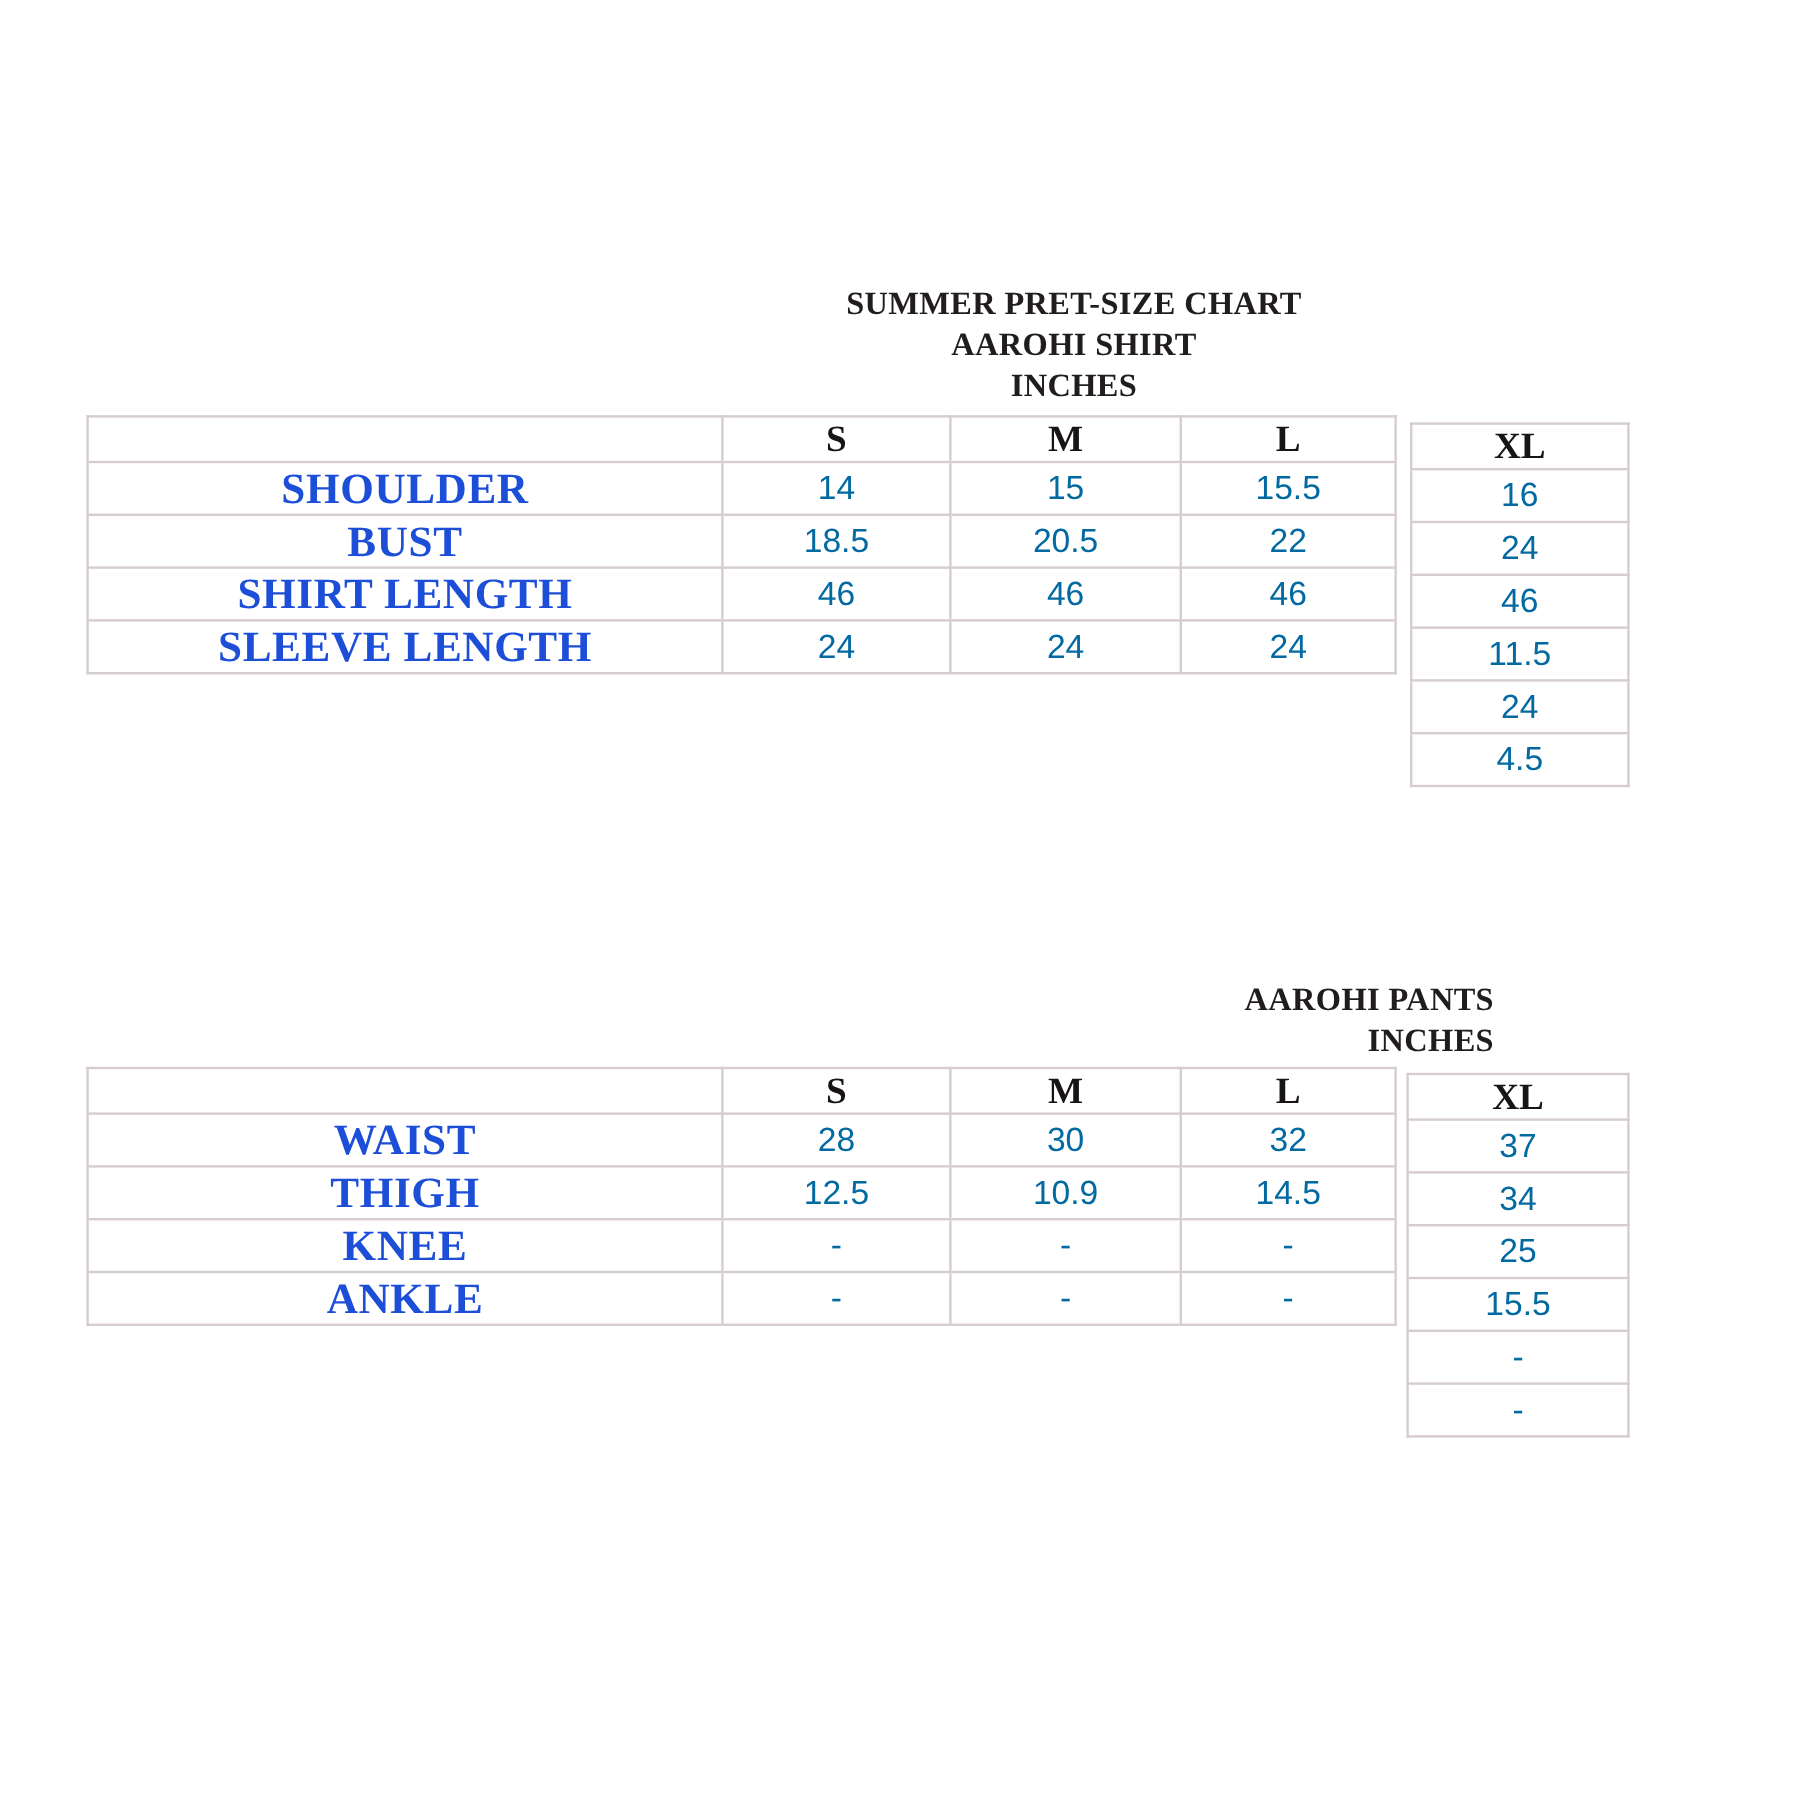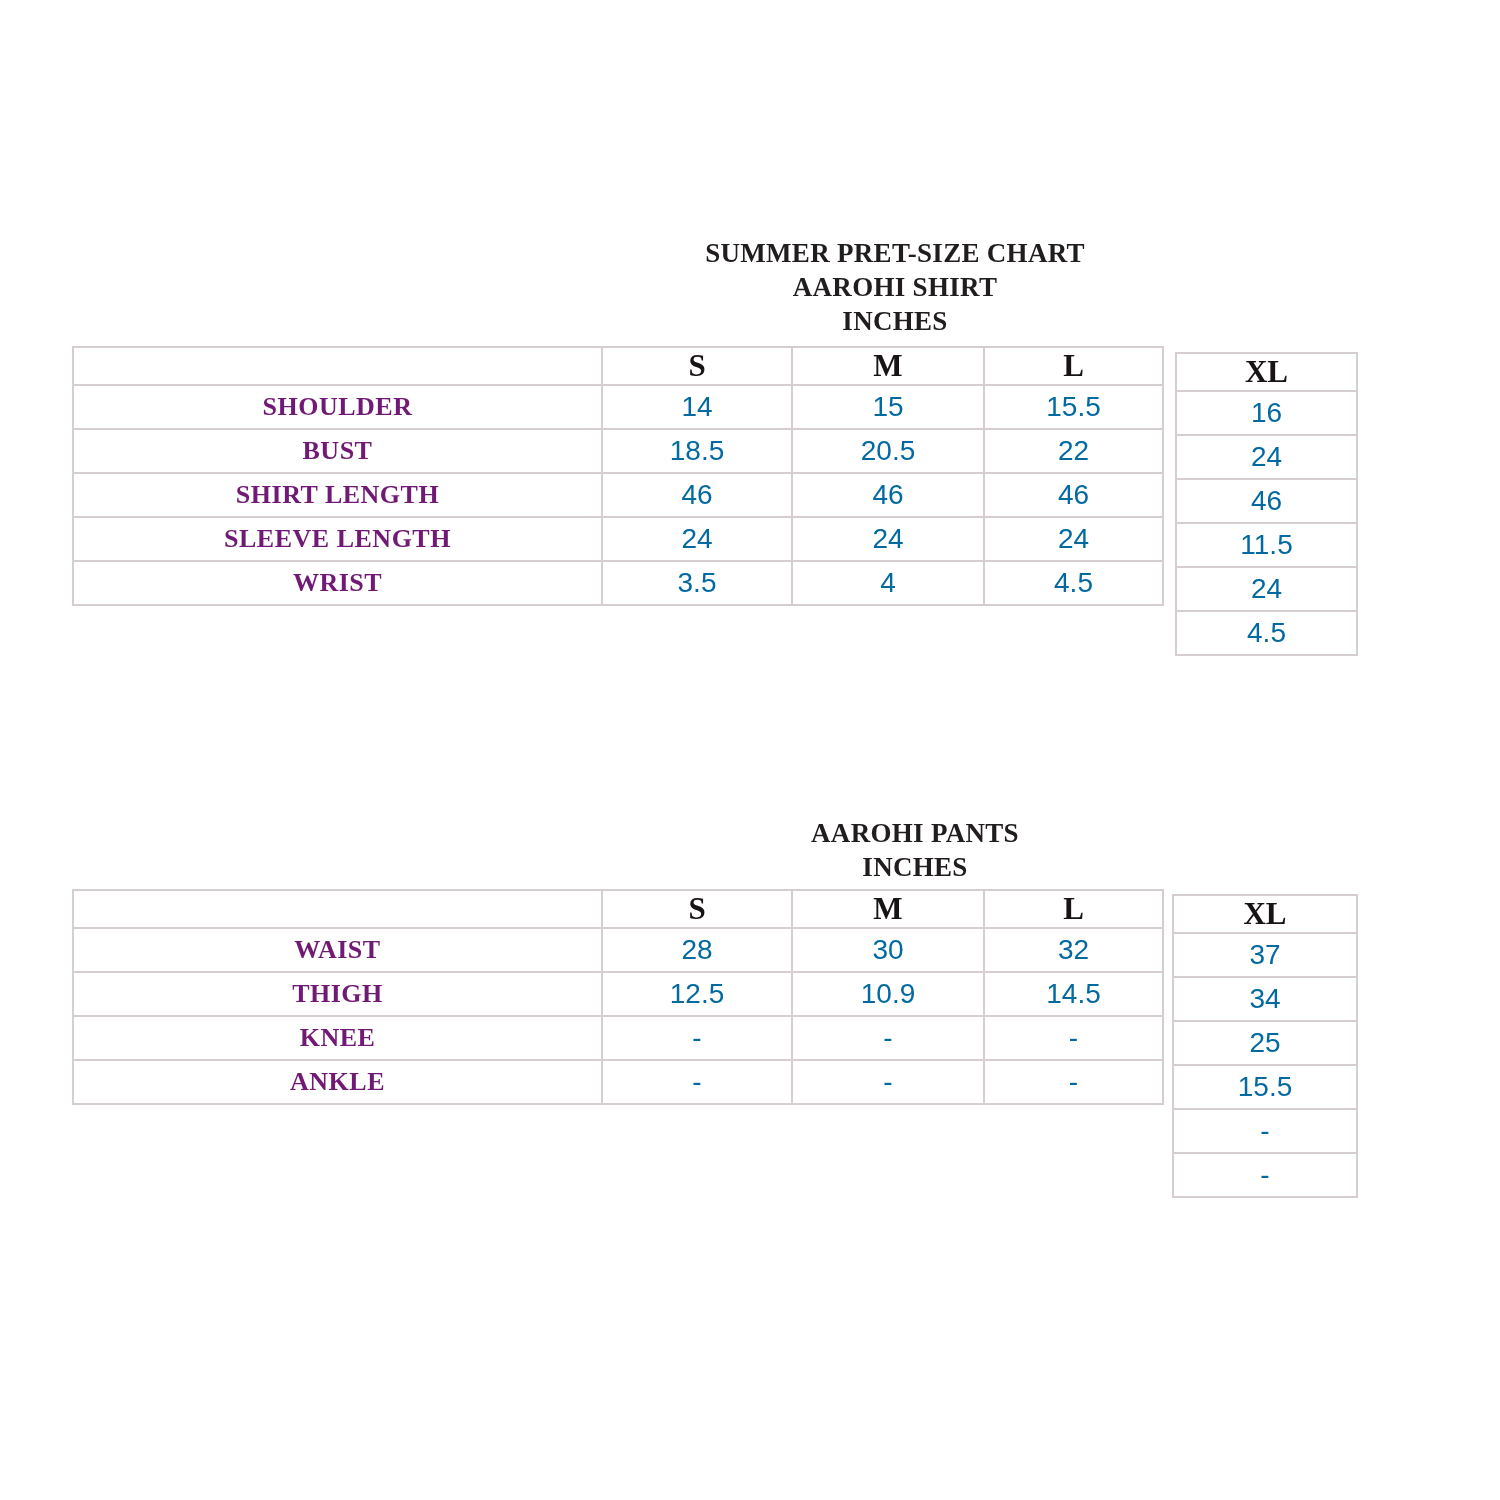--- a/index.html
+++ b/index.html
@@ -18,21 +18,21 @@
     position: absolute;
     width: 700px;
     text-align: center;
     font-weight: bold;
     font-size: 27px;
     line-height: 34px;
     letter-spacing: 0.3px;
     color: #211d1e;
   }
   .title-block.shirt { left: 545px; top: 236px; }
-  .title-block.pants { left: 565px; top: 816px; }
+  .title-block.pants { left: 545px; top: 816px; text-align: right; }
 
   
   table.size-grid {
     position: absolute;
     border-collapse: collapse;
     table-layout: fixed;
     background: #ffffff;
   }
   table.size-grid td {
     border: 2px solid #d6cdd1;
@@ -46,22 +46,22 @@
 
   .hdr {
     font-family: "Liberation Serif", serif;
     font-weight: bold;
     font-size: 31px;
     color: #181415;
   }
   .lbl {
     font-family: "Liberation Serif", serif;
     font-weight: bold;
-    font-size: 26px;
-    color: #701a75;
+    font-size: 36px;
+    color: #1d4ed8;
     letter-spacing: 0.5px;
   }
   .num {
     font-family: "Liberation Sans", sans-serif;
     font-weight: 400;
     font-size: 28px;
     color: #0369a1;
   }
 
   
@@ -118,26 +118,20 @@
       <td class="num">46</td>
       <td class="num">46</td>
       <td class="num">46</td>
     </tr>
     <tr class="row">
       <td class="lbl">SLEEVE LENGTH</td>
       <td class="num">24</td>
       <td class="num">24</td>
       <td class="num">24</td>
     </tr>
-    <tr class="row">
-      <td class="lbl">WRIST</td>
-      <td class="num">3.5</td>
-      <td class="num">4</td>
-      <td class="num">4.5</td>
-    </tr>
   </tbody>
     </table>
 
   <table class="size-grid" id="shirt-xl">
     <tbody>
         <tr class="head">
       <td class="hdr">XL</td>
     </tr>
     <tr class="row">
           <td class="num">16</td>

